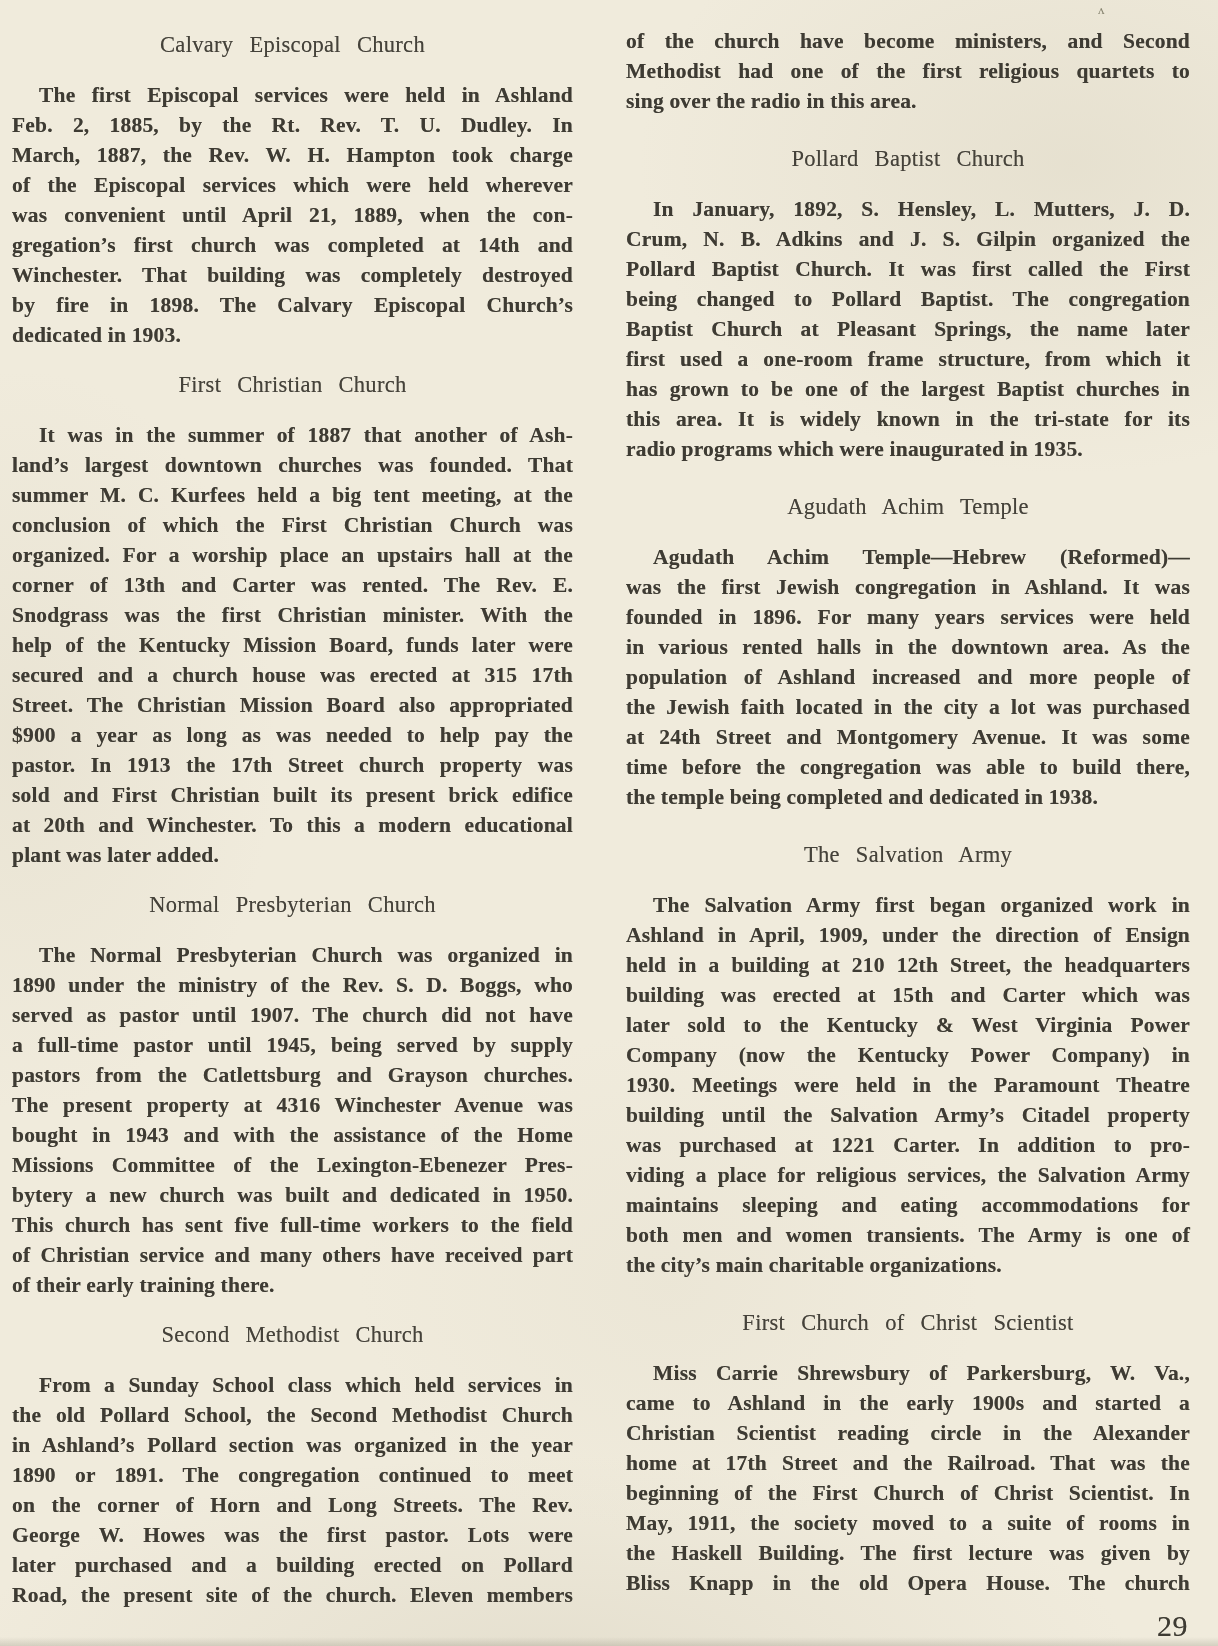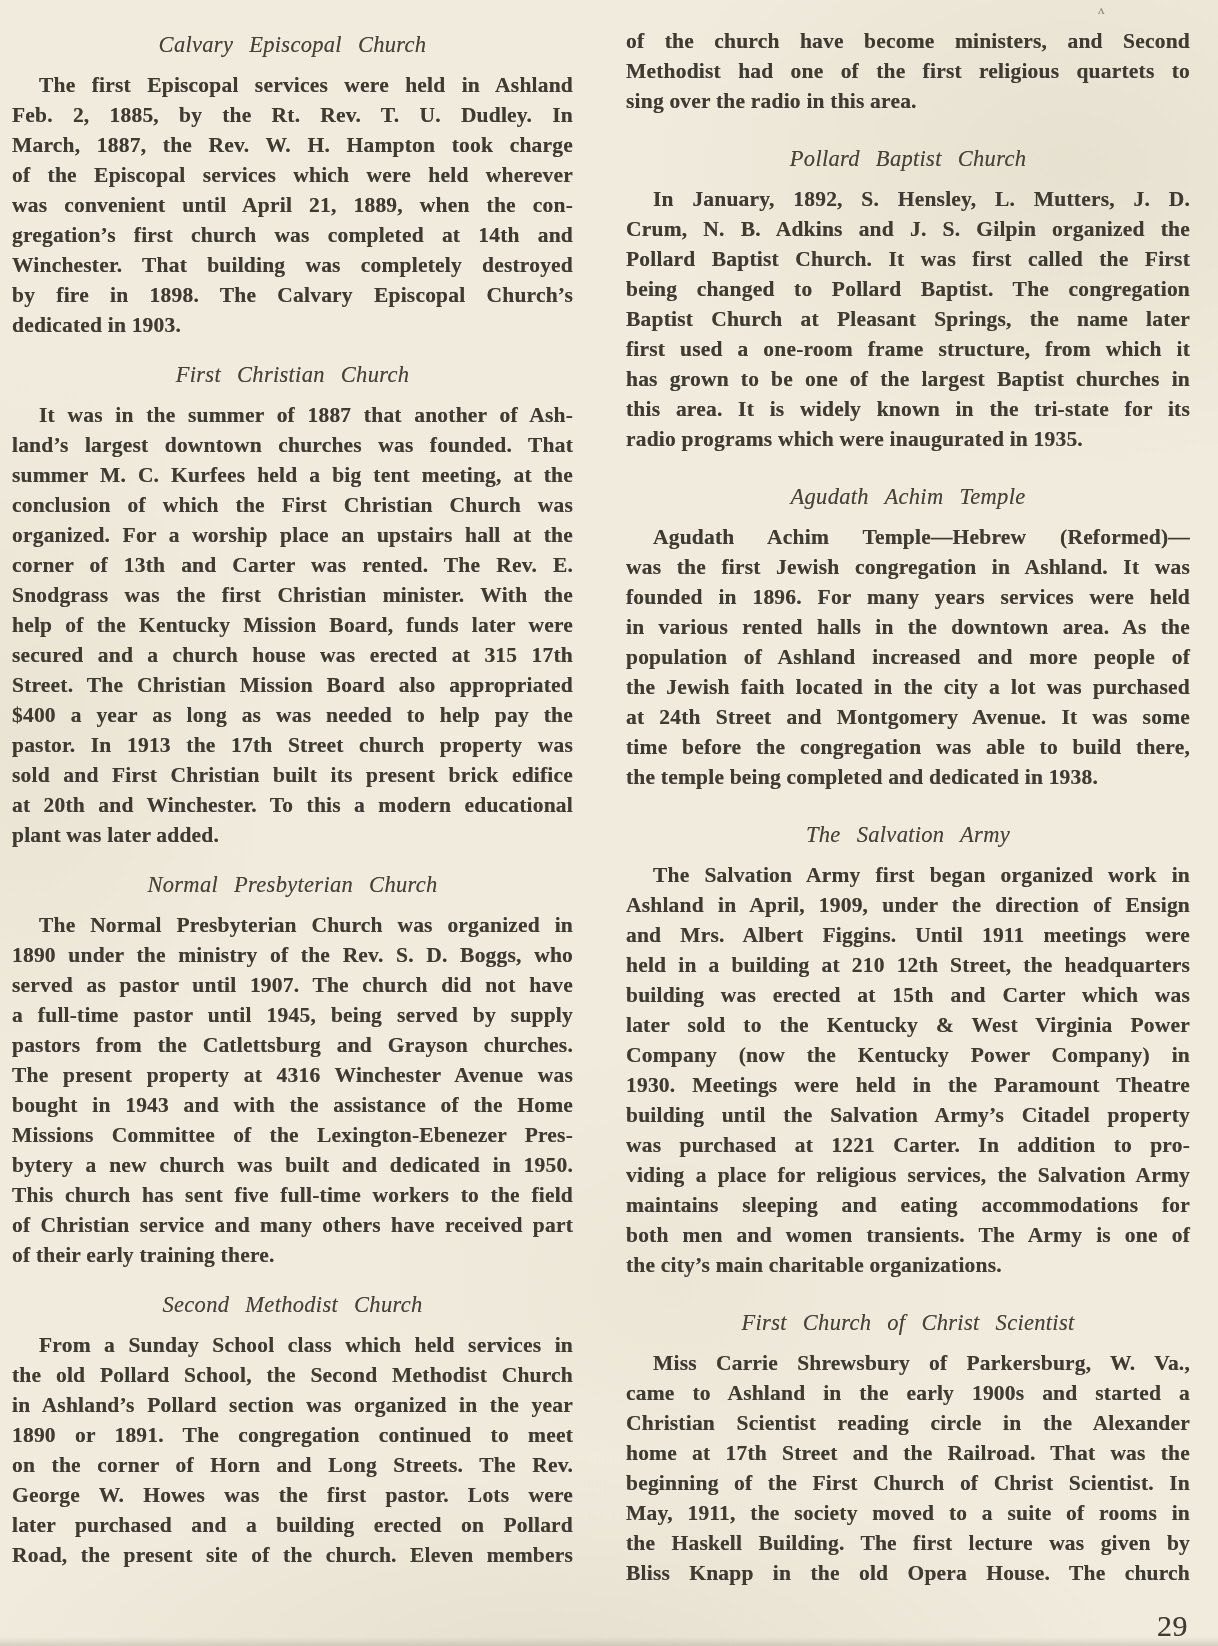--- a/index.html
+++ b/index.html
@@ -25,21 +25,20 @@
     position: absolute;
     top: 0;
     padding-top: 26px;
   }
   .col-left  { left: 12px;  width: 561px; }
   .col-right { left: 626px; width: 564px; }
 
   .section-heading {
     margin: 20px 0 10px 0;
     text-align: center;
-    font-style: italic;
     font-size: 22.5px;
     line-height: 30px;
     word-spacing: 0.45em;
     letter-spacing: 0.3px;
     color: #45423a;
     text-shadow: 0 0 0.5px rgba(69,66,58,0.55);
   }
   .col .section-heading:first-child { margin-top: 4px; }
   .col-right .section-heading { margin-top: 28px; }
 
@@ -47,21 +46,21 @@
 
   .text-line {
     font-size: 21.5px;
     line-height: 30px;
     letter-spacing: 0.2px;
     text-align: justify;
     text-align-last: justify;
     text-shadow: 0 0 0.5px rgba(62,59,51,0.55);
     white-space: normal;
   }
-  .text-line.indent  { padding-left: 27px; }
+  .text-line.indent  { padding-left: 27px; margin-top: 20px; }
   .text-line.no-just { text-align-last: left; }
 
   .page-number {
     position: absolute;
     top: 1611px;
     right: 30px;
     font-size: 30px;
     line-height: 30px;
     letter-spacing: 0.5px;
     color: #3e3b33;
@@ -103,21 +102,21 @@
         <div class="text-line indent">It was in the summer of 1887 that another of Ash-</div>
         <div class="text-line">land’s largest downtown churches was founded.  That</div>
         <div class="text-line">summer M. C. Kurfees held a big tent meeting, at the</div>
         <div class="text-line">conclusion of which the First Christian Church was</div>
         <div class="text-line">organized.  For a worship place an upstairs hall at the</div>
         <div class="text-line">corner of 13th and Carter was rented.  The Rev. E.</div>
         <div class="text-line">Snodgrass was the first Christian minister.  With the</div>
         <div class="text-line">help of the Kentucky Mission Board, funds later were</div>
         <div class="text-line">secured and a church house was erected at 315 17th</div>
         <div class="text-line">Street.  The Christian Mission Board also appropriated</div>
-        <div class="text-line">$400 a year as long as was needed to help pay the</div>
+        <div class="text-line">$900 a year as long as was needed to help pay the</div>
         <div class="text-line">pastor.  In 1913 the 17th Street church property was</div>
         <div class="text-line">sold and First Christian built its present brick edifice</div>
         <div class="text-line">at 20th and Winchester.  To this a modern educational</div>
         <div class="text-line no-just">plant was later added.</div>
       </div>
       <div class="section-heading">Normal Presbyterian Church</div>
       <div class="paragraph">
         <div class="text-line indent">The Normal Presbyterian Church was organized in</div>
         <div class="text-line">1890 under the ministry of the Rev. S. D. Boggs, who</div>
         <div class="text-line">served as pastor until 1907.  The church did not have</div>
@@ -170,21 +169,20 @@
         <div class="text-line">population of Ashland increased and more people of</div>
         <div class="text-line">the Jewish faith located in the city a lot was purchased</div>
         <div class="text-line">at 24th Street and Montgomery Avenue.  It was some</div>
         <div class="text-line">time before the congregation was able to build there,</div>
         <div class="text-line no-just">the temple being completed and dedicated in 1938.</div>
       </div>
       <div class="section-heading">The Salvation Army</div>
       <div class="paragraph">
         <div class="text-line indent">The Salvation Army first began organized work in</div>
         <div class="text-line">Ashland in April, 1909, under the direction of Ensign</div>
-        <div class="text-line">and Mrs. Albert Figgins.  Until 1911 meetings were</div>
         <div class="text-line">held in a building at 210 12th Street, the headquarters</div>
         <div class="text-line">building was erected at 15th and Carter which was</div>
         <div class="text-line">later sold to the Kentucky &amp; West Virginia Power</div>
         <div class="text-line">Company (now the Kentucky Power Company) in</div>
         <div class="text-line">1930.  Meetings were held in the Paramount Theatre</div>
         <div class="text-line">building until the Salvation Army’s Citadel property</div>
         <div class="text-line">was purchased at 1221 Carter.  In addition to pro-</div>
         <div class="text-line">viding a place for religious services, the Salvation Army</div>
         <div class="text-line">maintains sleeping and eating accommodations for</div>
         <div class="text-line">both men and women transients.  The Army is one of</div>

